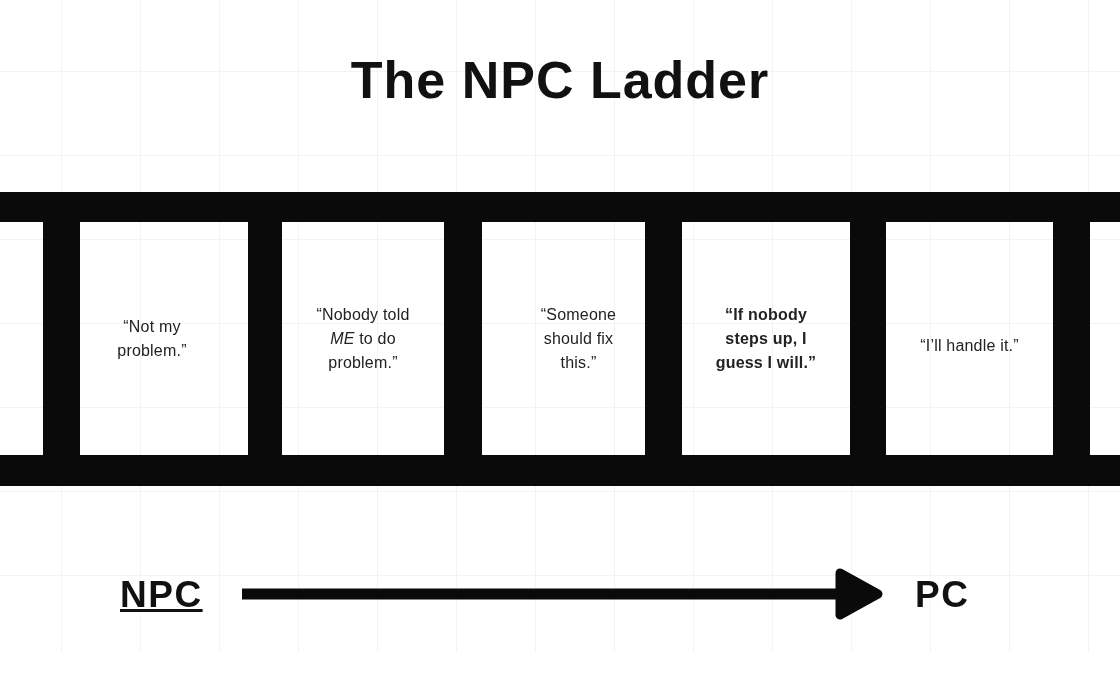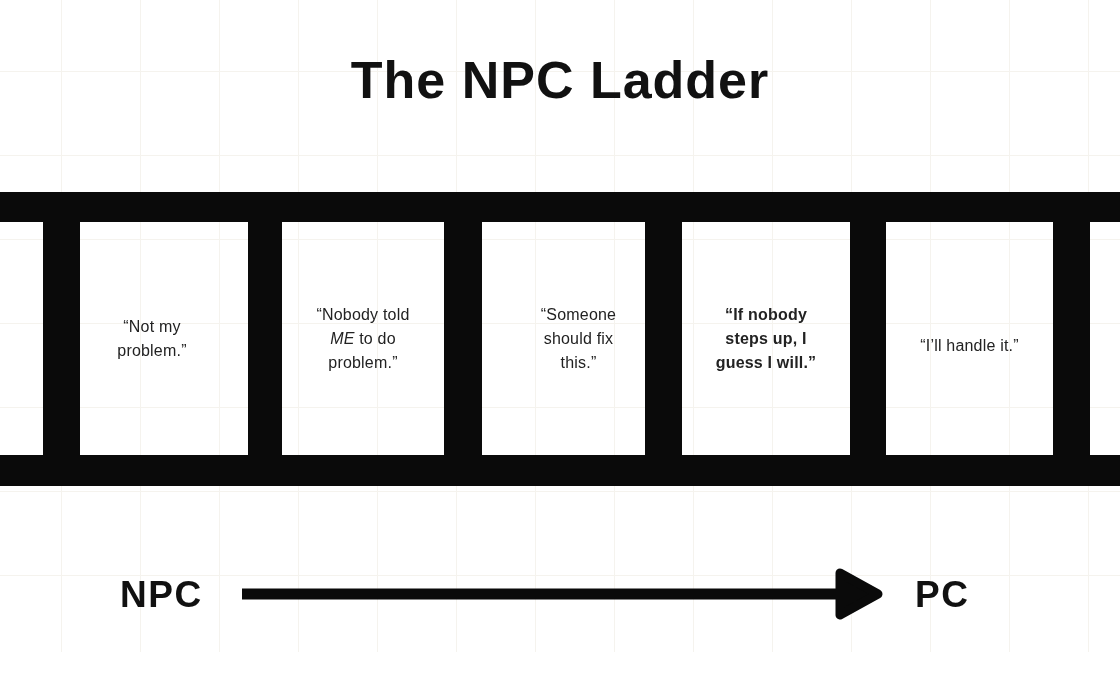--- a/index.html
+++ b/index.html
@@ -65,21 +65,21 @@
   .c5{left:886px;width:167px;margin-top:7px;}
   
   .axis-label{
     position:absolute;
     font-size:37px;
     line-height:37px;
     font-weight:bold;
     letter-spacing:1.5px;
     color:#111111;
   }
-  .axis-label-npc{left:120px;top:576px;}
+  .axis-label-npc{left:120px;top:576px;text-decoration:underline;}
   .axis-label-pc{left:915px;top:576px;}
   .arrow-svg{position:absolute;left:236px;top:566px;}
 </style>
 </head>
 <body>
 
 <div class="canvas">
 
   <h1 class="title">The NPC Ladder</h1>
 

